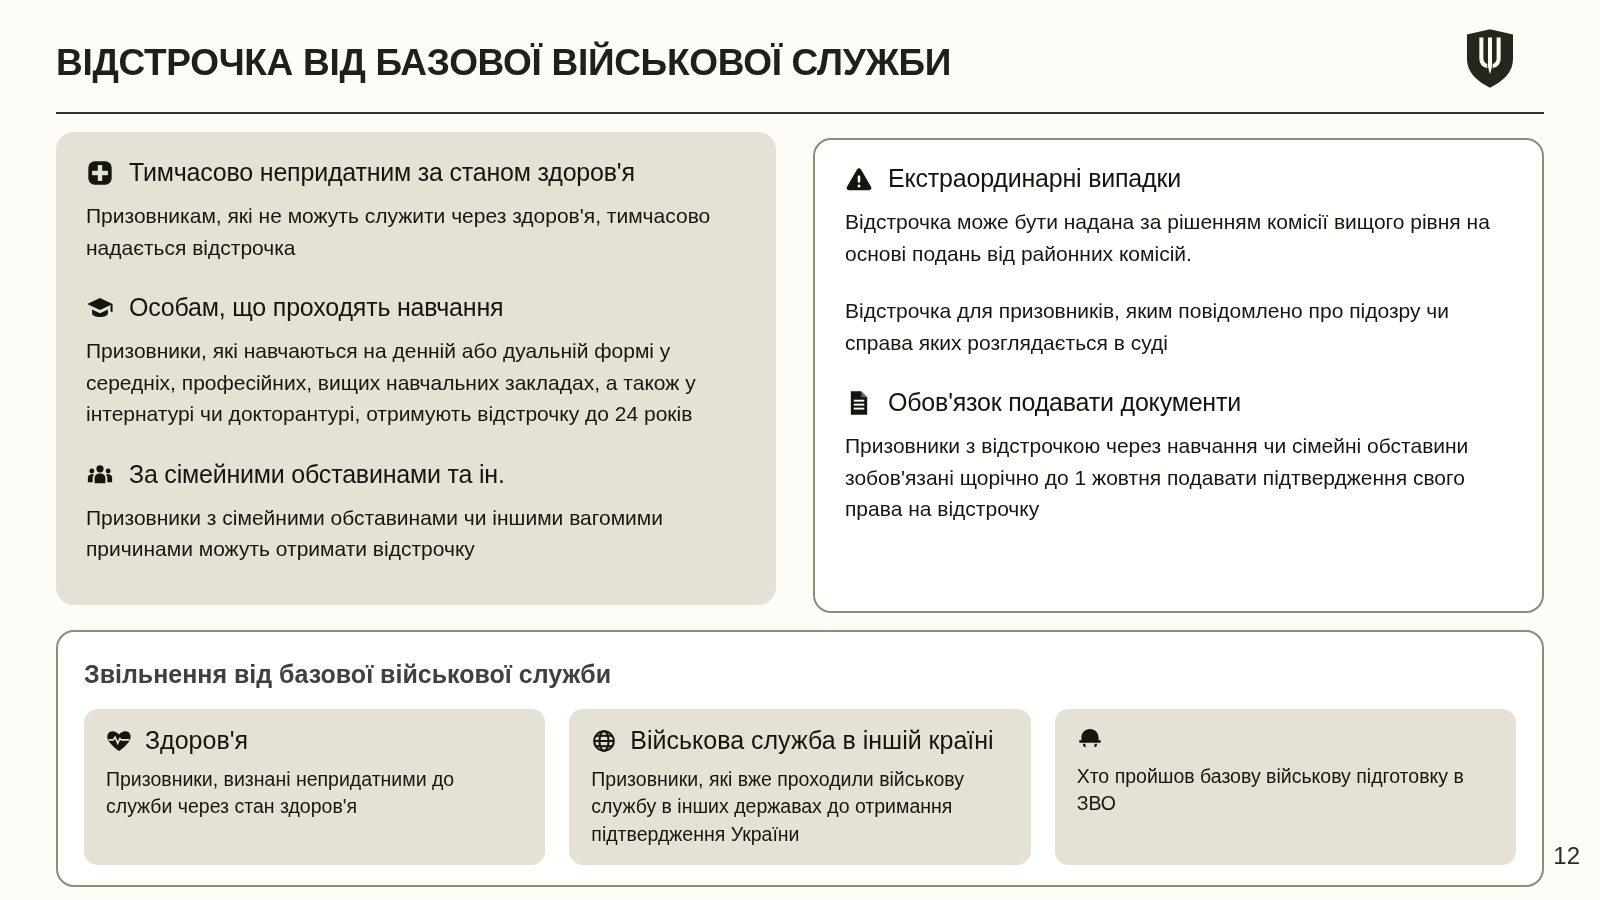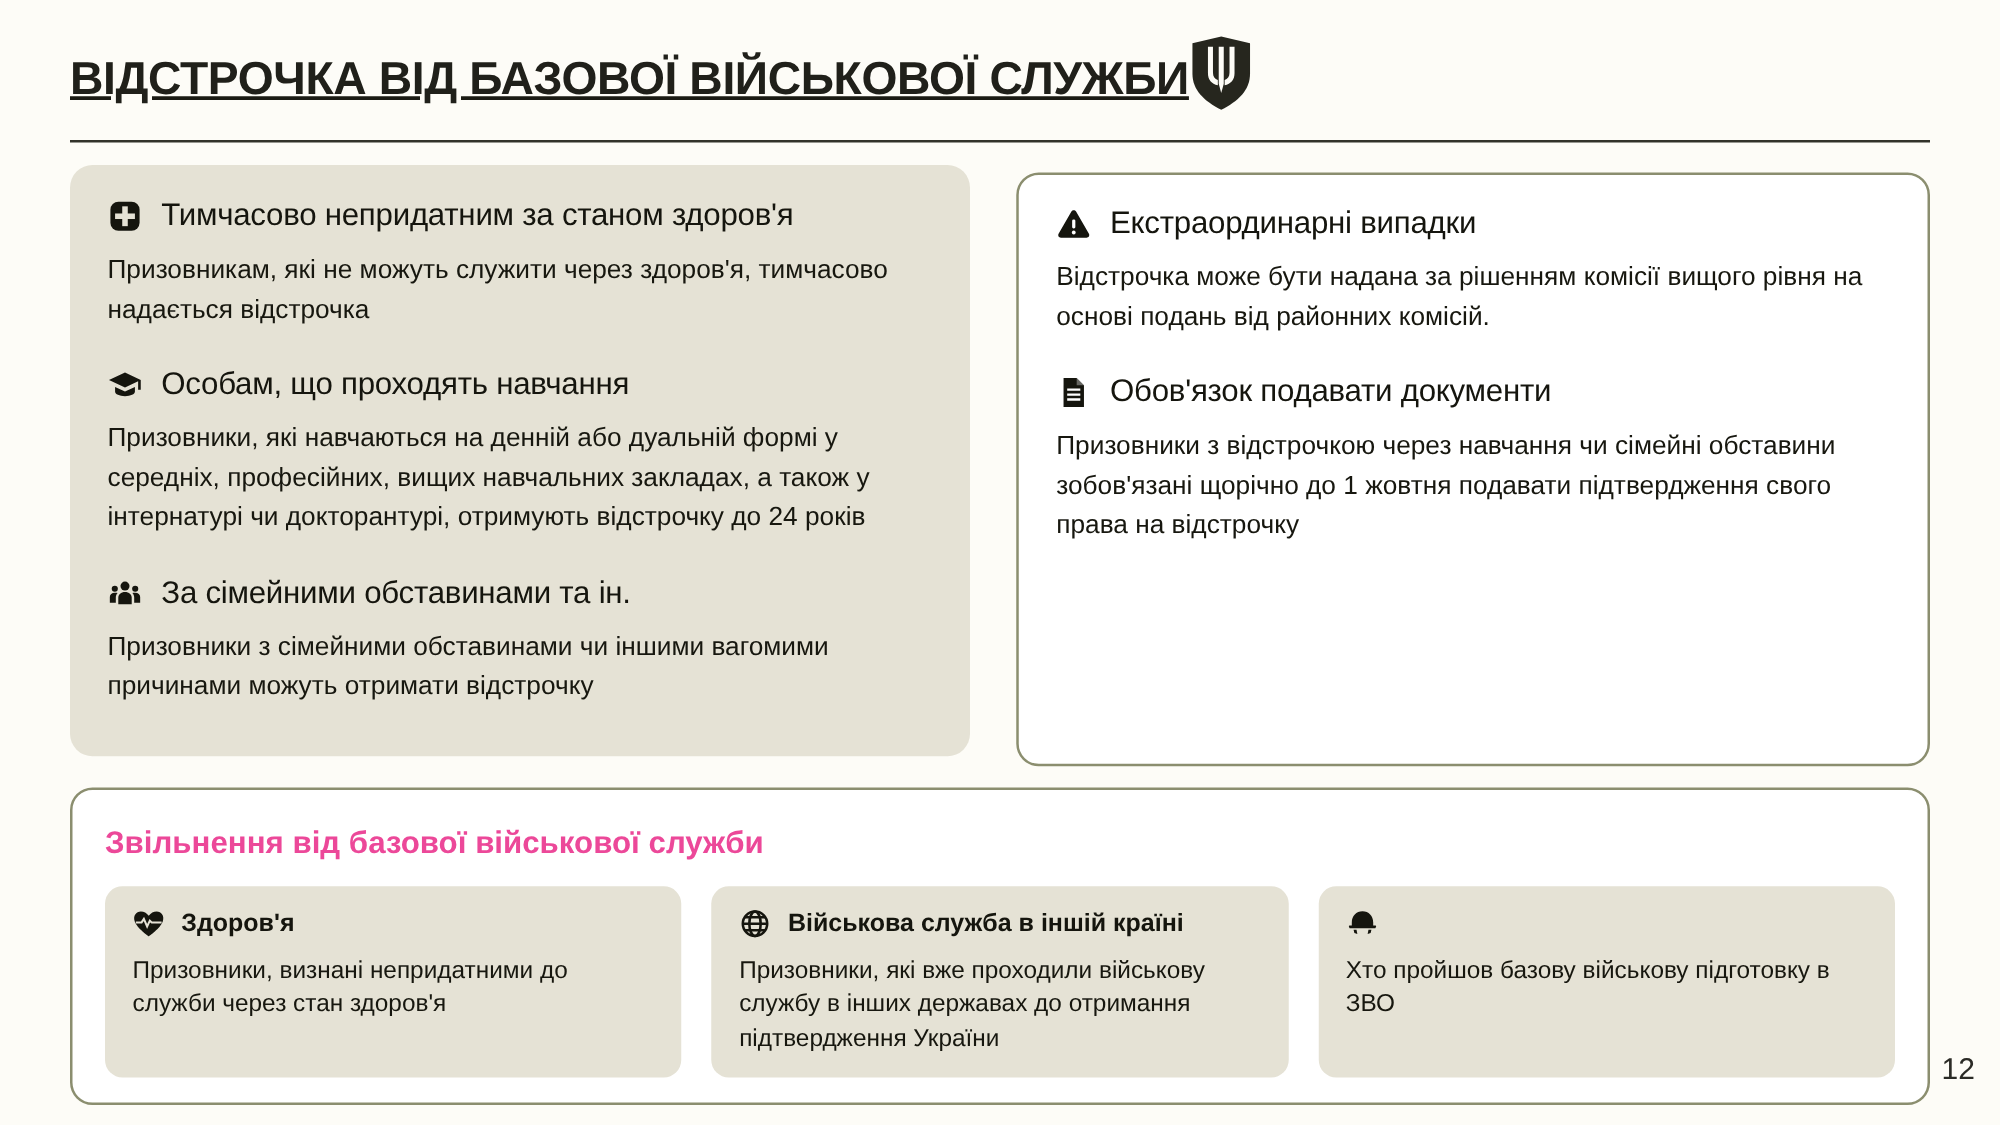--- a/index.html
+++ b/index.html
@@ -13,22 +13,22 @@
     width: 1600px;
     height: 900px;
     background: #fdfcf7;
     padding: 26px 56px 0 56px;
     overflow: hidden;
   }
   
   .header {
     display: flex;
     align-items: flex-start;
+    justify-content: space-between;
     height: 70px;
-    text-decoration: underline;
   }
   .page-title {
     font-size: 37px;
     font-weight: 700;
     letter-spacing: -0.3px;
     color: #20201a;
     padding-top: 16px;
   }
   .logo { width: 52px; height: 62px; margin-right: 28px; margin-top: 2px; }
   .rule {
@@ -75,33 +75,33 @@
   .section p:last-child { margin-bottom: 30px; }
   
   .bottom-card {
     margin-top: 17px;
     background: #ffffff;
     border: 2px solid #8b8e6f;
     border-radius: 18px;
     padding: 20px 26px;
     min-height: 248px;
   }
-  .bottom-title { font-size: 25px; font-weight: 700; margin: 8px 0 20px 0; color: #ec4899; }
+  .bottom-title { font-size: 25px; font-weight: 700; margin: 8px 0 20px 0; color: #404040; }
   .sub-row { display: flex; gap: 24px; align-items: stretch; }
   .sub-card {
     flex: 1;
     background: #e5e2d5;
     border-radius: 14px;
     padding: 17px 22px;
     min-height: 140px;
   }
   .sub-head { display: flex; align-items: center; gap: 13px; margin-bottom: 11px; }
   .sub-head .icon { display: inline-flex; width: 26px; height: 26px; flex: 0 0 auto; color: #15150e; }
   .sub-head .icon svg { width: 100%; height: 100%; }
-  .sub-head h4 { font-size: 20px; font-weight: 700; color: #15150e; text-align: right; }
+  .sub-head h4 { font-size: 25px; font-weight: 400; color: #15150e; text-align: right; }
   .sub-card p { font-size: 19.5px; line-height: 1.4; color: #17170f; }
   
   .page-number {
     position: absolute;
     right: 20px;
     top: 842px;
     font-size: 24px;
     color: #2b2b26;
   }
 </style>
@@ -182,20 +182,21 @@
           <span class="icon">
             <svg viewBox="0 0 24 24">
                 <path d="M13.6 3.6c-.7-1.2-2.5-1.2-3.2 0L1.6 18.9c-.7 1.2.2 2.7 1.6 2.7h17.6c1.4 0 2.3-1.5 1.6-2.7L13.6 3.6z" fill="currentColor"></path>
                 <rect x="10.9" y="9" width="2.2" height="6.2" rx="1" fill="#fff"></rect>
                 <circle cx="12" cy="18" r="1.3" fill="#fff"></circle>
               </svg>
           </span>
           <h3>Екстраординарні випадки</h3>
         </div>
         <p>Відстрочка може бути надана за рішенням комісії вищого рівня на основі подань від районних комісій.</p>
+        <p>Відстрочка для призовників, яким повідомлено про підозру чи справа яких розглядається в суді</p>
       </div>
 
       <div class="section">
         <div class="section-head">
           <span class="icon">
             <svg viewBox="0 0 24 24">
                 <path d="M5 2h9l5 5v15H5V2z" fill="currentColor"></path>
                 <path d="M14 2l5 5h-5V2z" fill="#fff" opacity="0.35"></path>
                 <g stroke="#fff" stroke-width="1.6">
                   <line x1="7.5" y1="10" x2="16.5" y2="10"></line>

